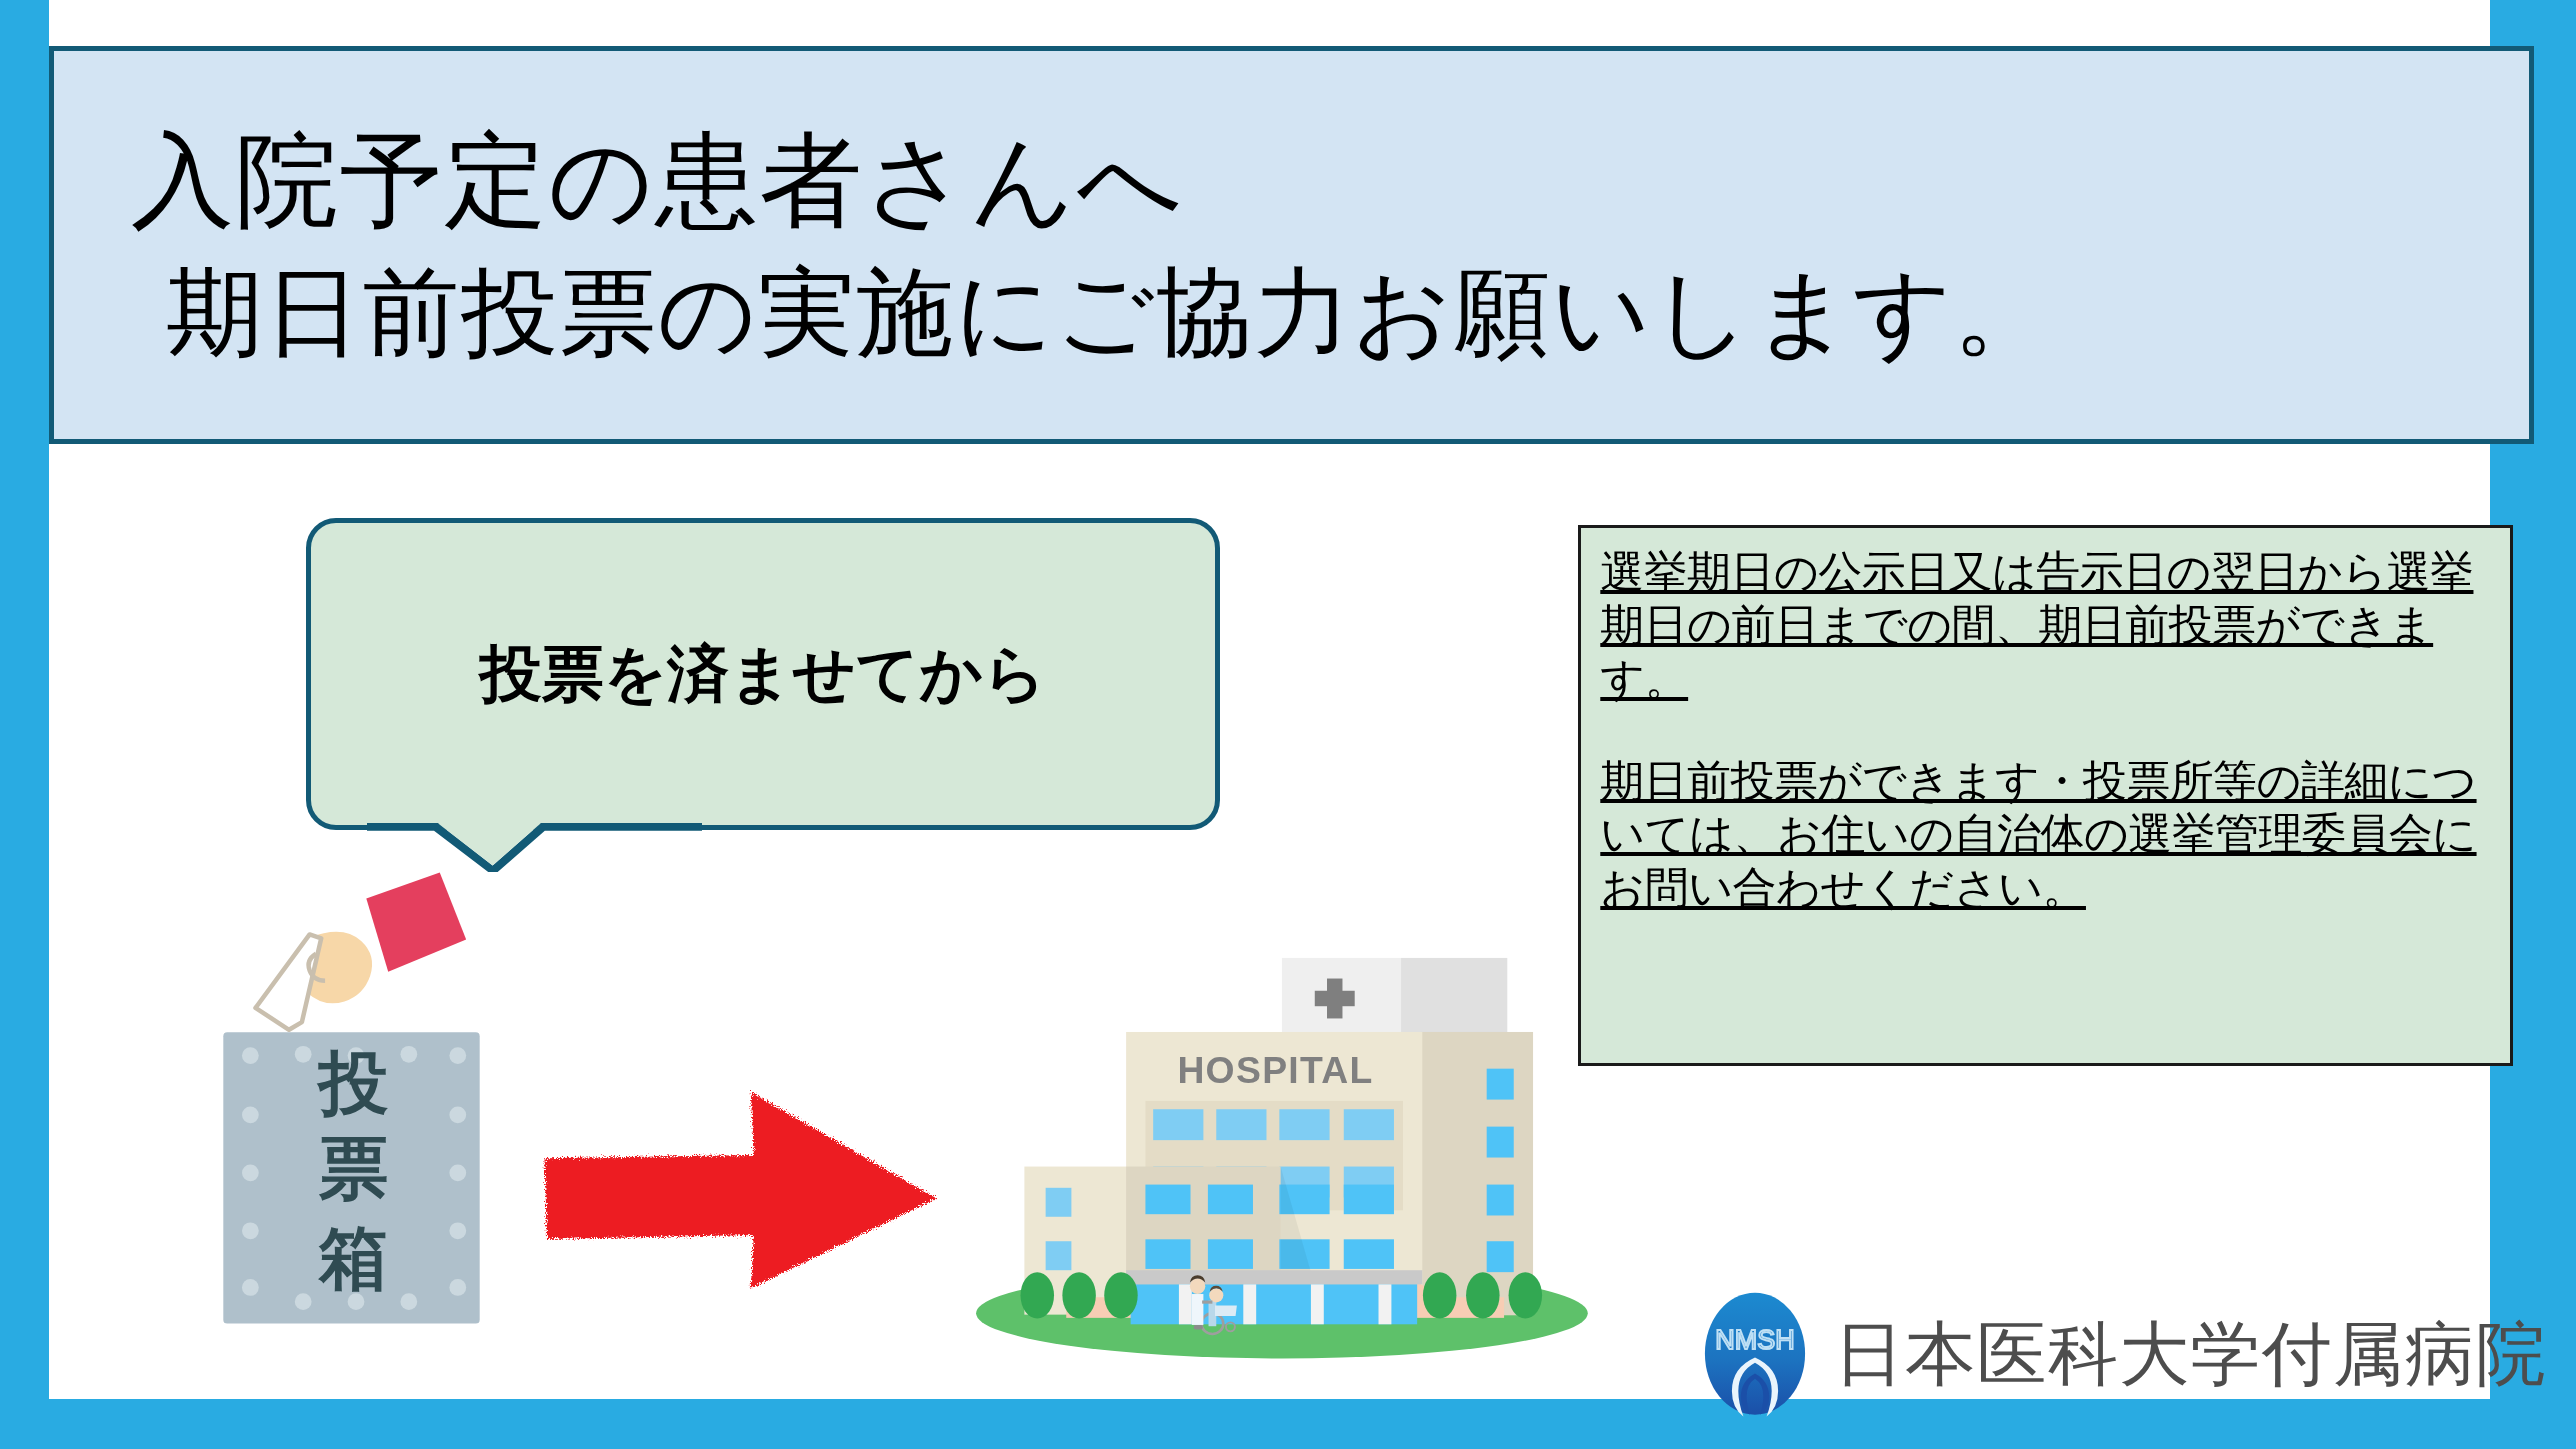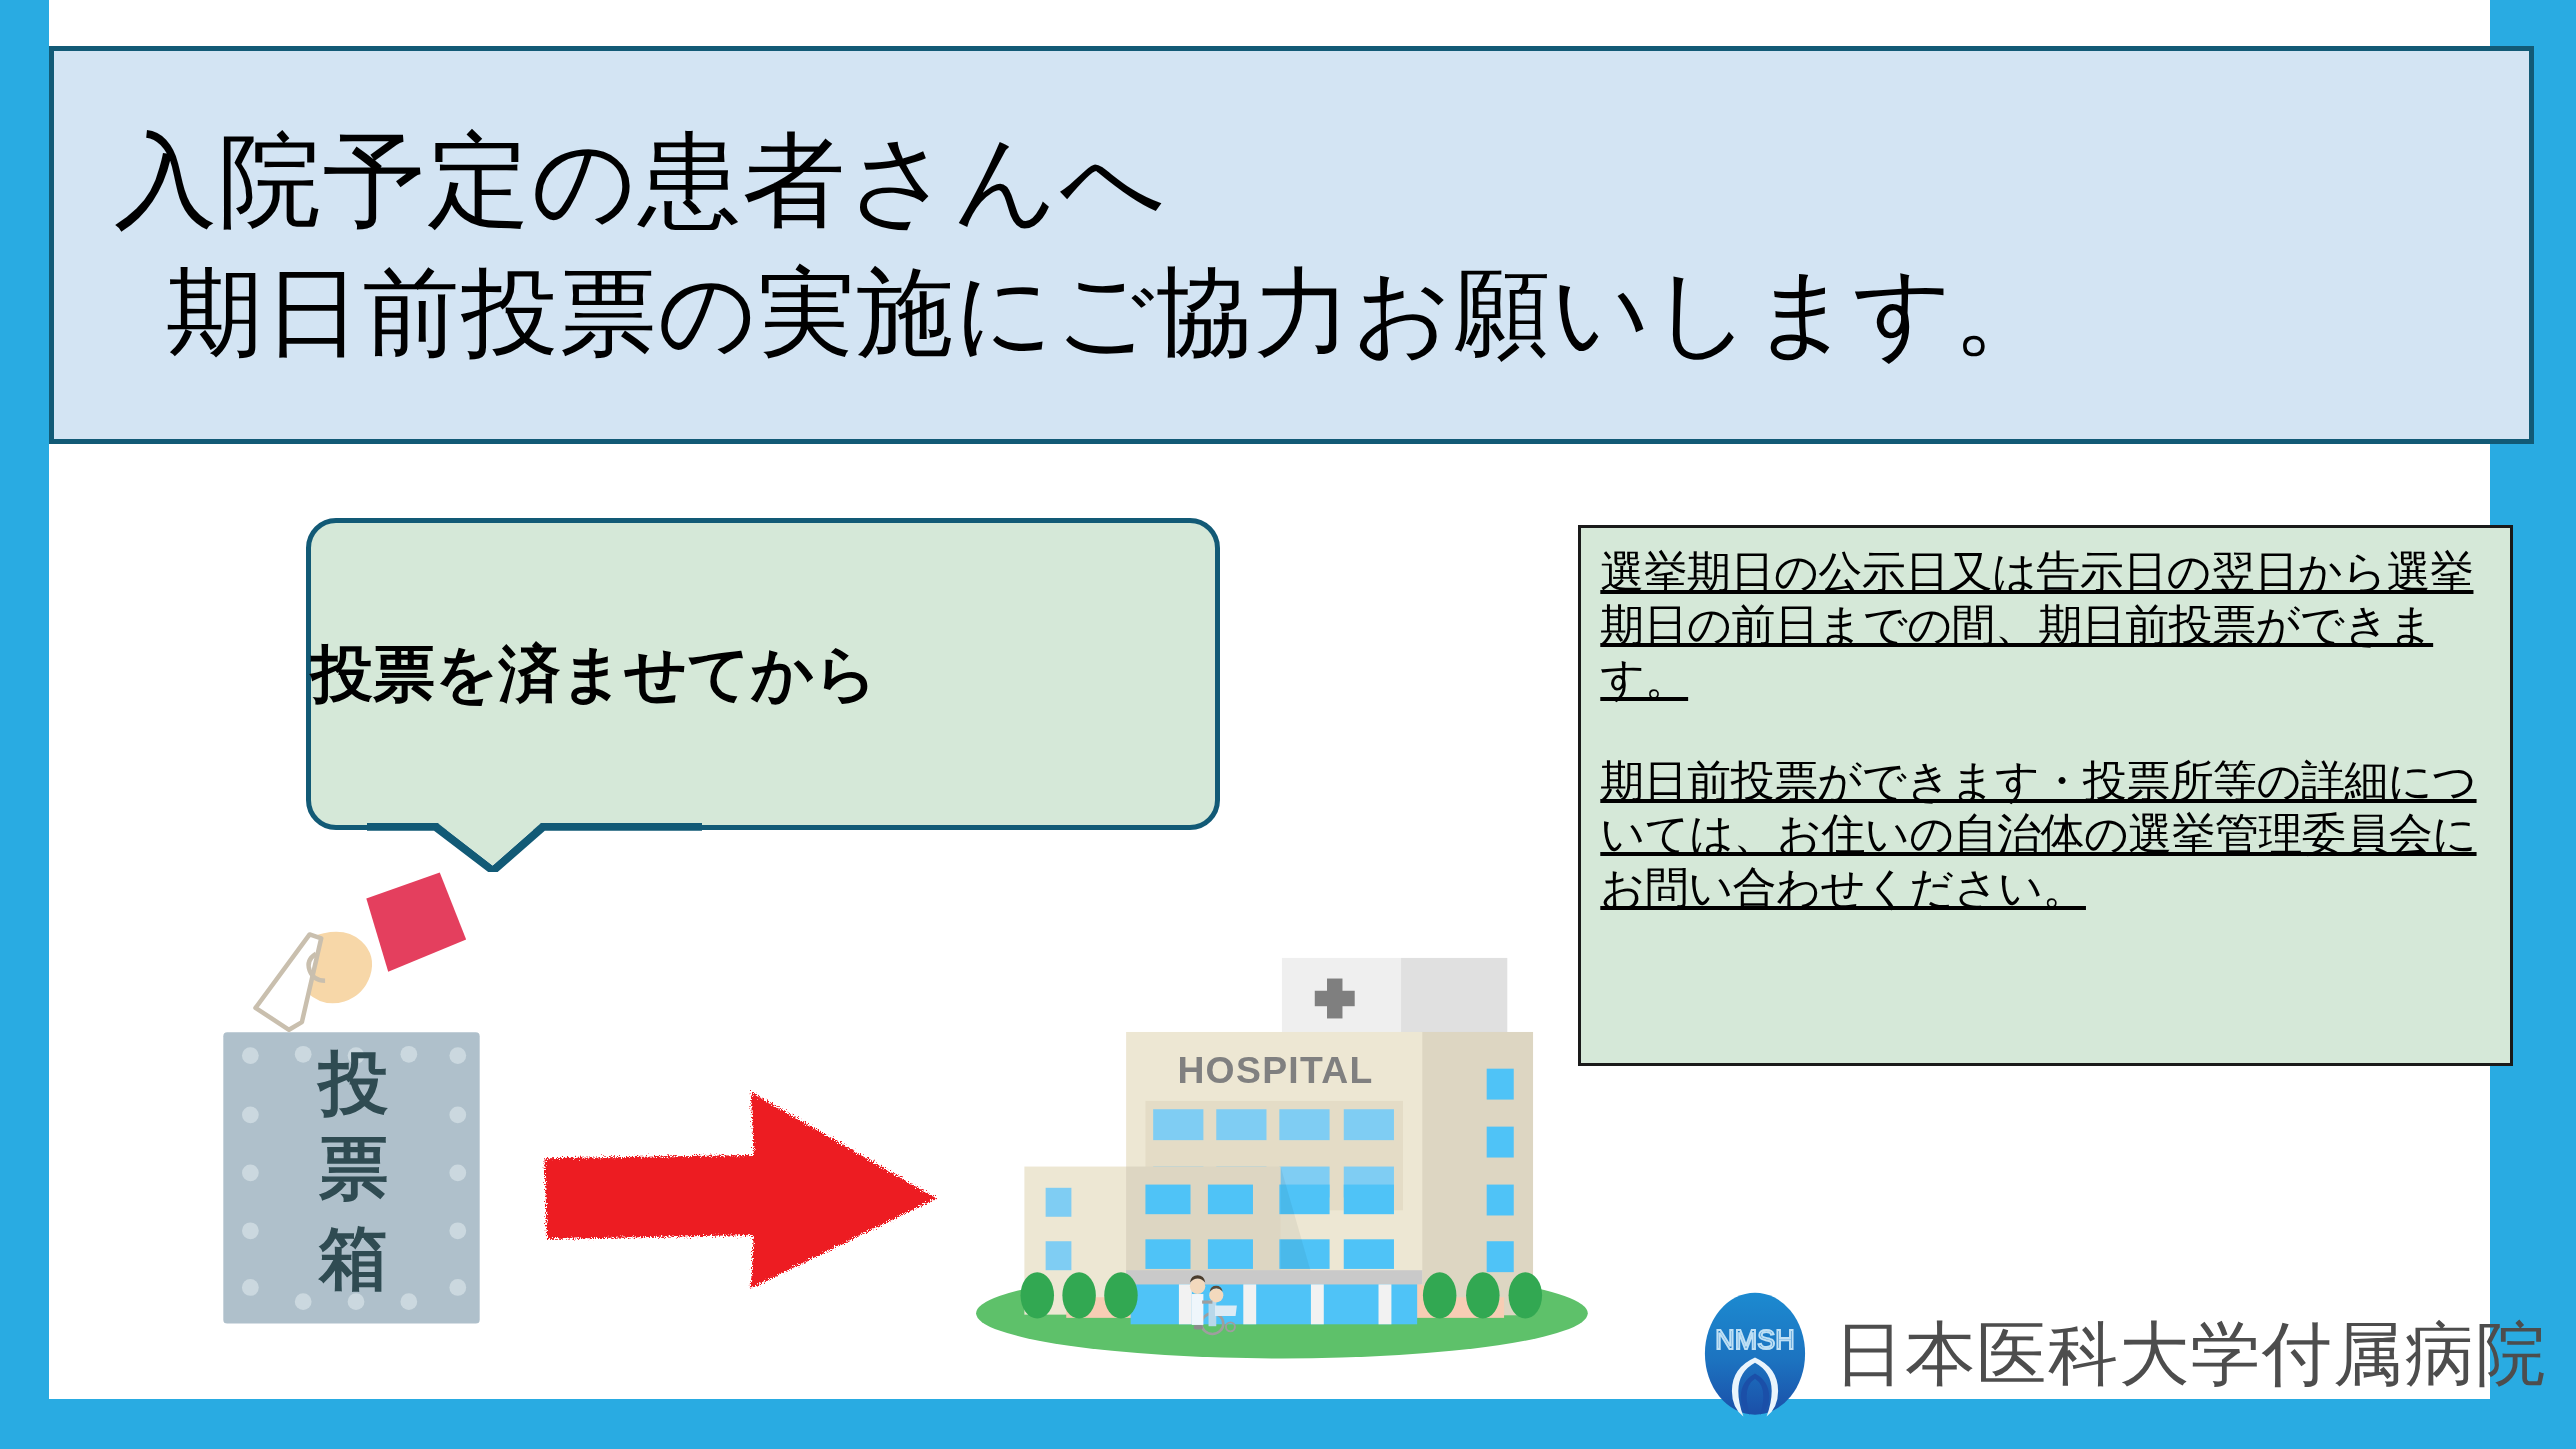--- a/index.html
+++ b/index.html
@@ -29,21 +29,21 @@
     box-sizing:border-box;
     display:flex;
     flex-direction:column;
     justify-content:center;
   }
   .header-line1{
     font-size:103px;
     font-weight:400;
     color:#000000;
     line-height:1.05;
-    margin-left:60px;
+    margin-left:77px;
     letter-spacing:1.3px;
     white-space:nowrap;
   }
   .header-line2{
     font-size:97px;
     font-weight:400;
     color:#000000;
     line-height:1.05;
     margin-left:112px;
     margin-top:27px;
@@ -60,20 +60,21 @@
   .bubble-body{
     position:absolute;
     left:0;top:0;
     width:914px;height:312px;
     background:#D5E8D8;
     border:5.8px solid #125A76;
     border-radius:30px;
     box-sizing:border-box;
     display:flex;
     flex-direction:column;
+    align-items:center;
     justify-content:center;
   }
   .bubble-line{
     font-size:62px;
     font-weight:bold;
     color:#000000;
     line-height:1.28;
     white-space:nowrap;
   }
   .bubble-tail{

